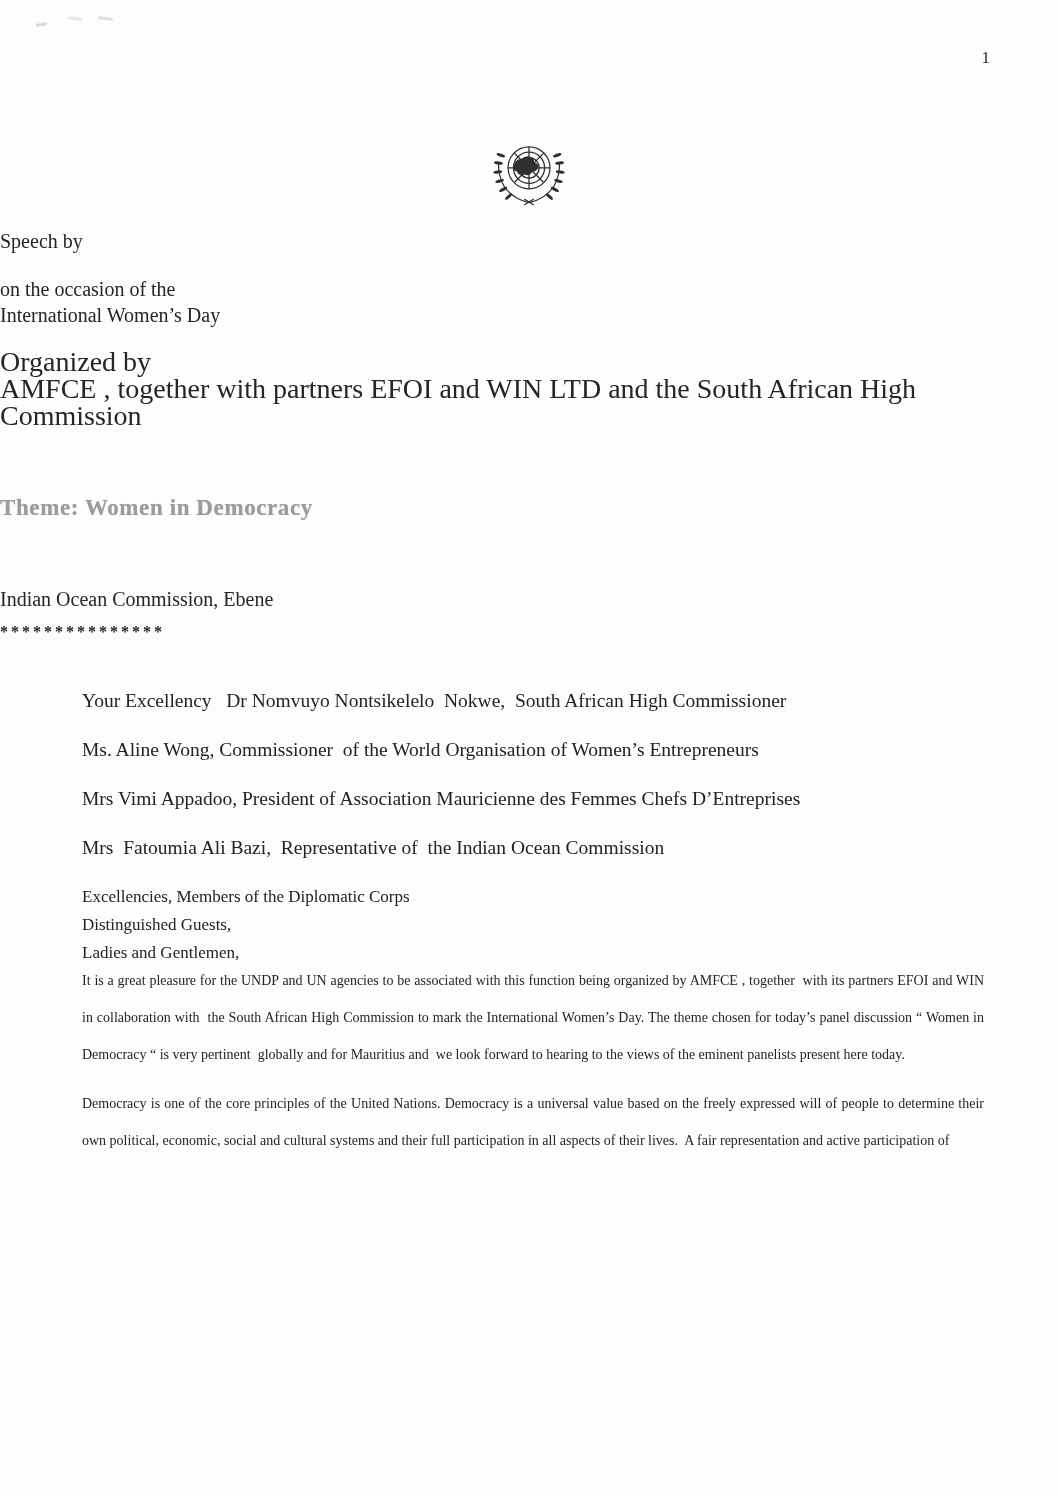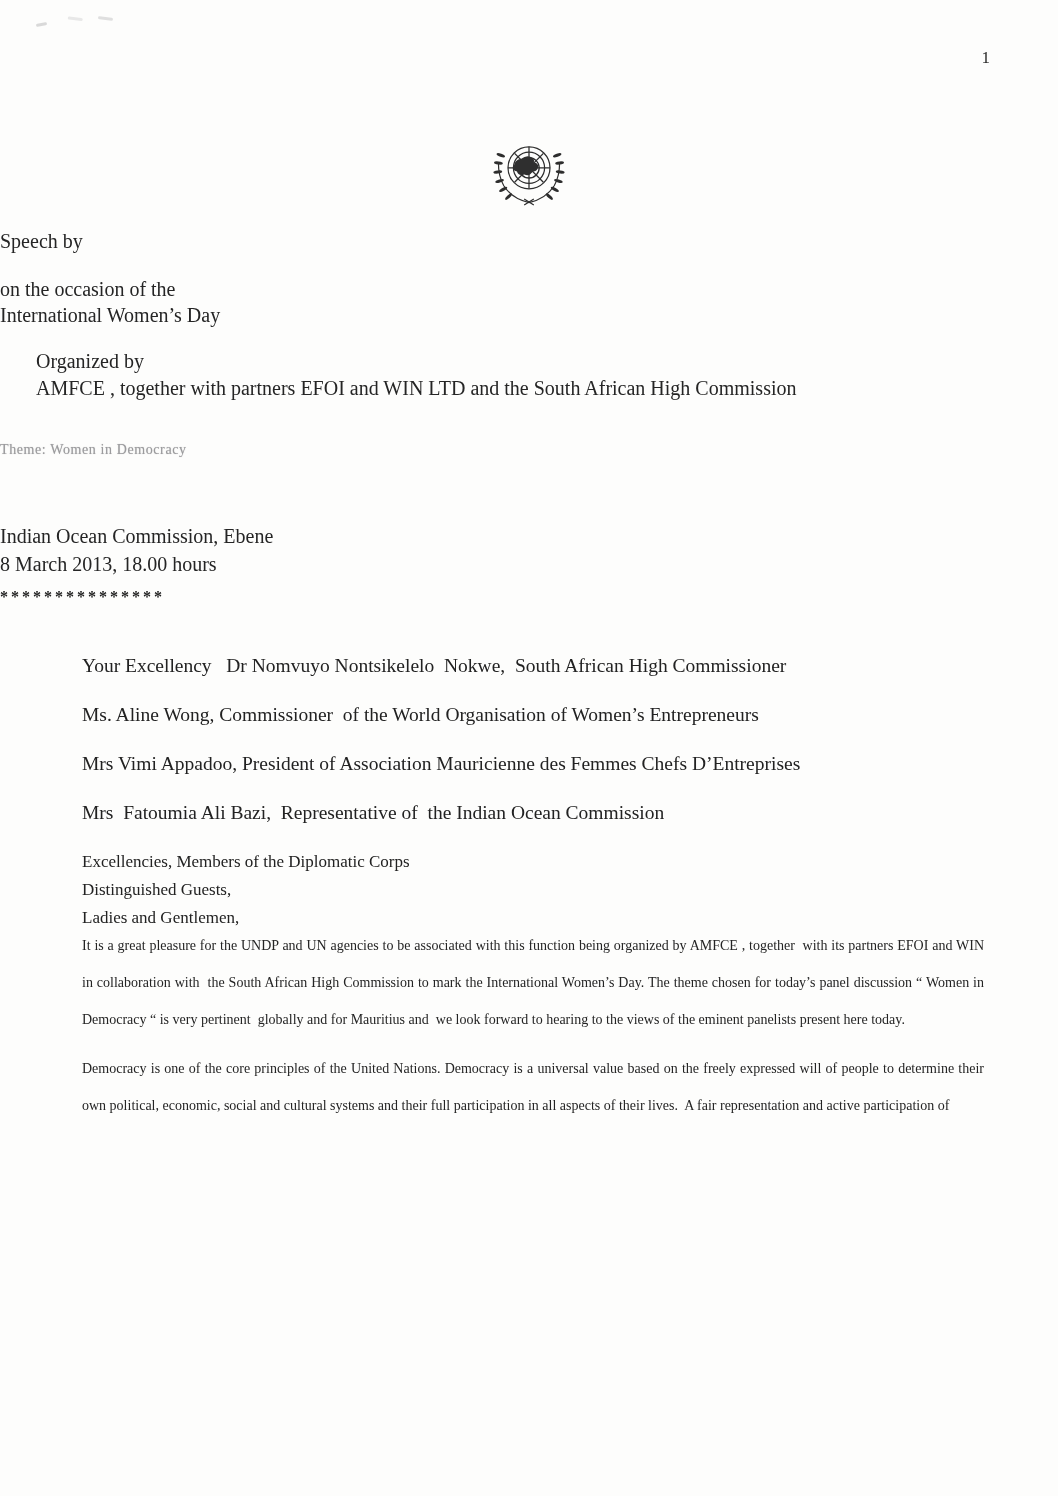--- a/index.html
+++ b/index.html
@@ -17,23 +17,23 @@
   .artifact::before{content:"";position:absolute;left:0;top:7px;width:11px;height:3px;background:#bdbdbd;border-radius:2px;transform:rotate(-10deg);}
   .artifact::after{content:"";position:absolute;left:62px;top:1px;width:15px;height:3px;background:#c8c8c8;border-radius:2px;transform:rotate(7deg);box-shadow:-30px 4px 0 #d8d8d8;}
 
   .page-number{position:absolute;top:48px;right:68px;font-size:17px;color:#2a2a2a;}
 
   .logo{width:72px;margin:140px auto 0;text-align:center;}
 
   .center{text-align:left;}
   .tblock{margin-top:14px;font-size:20px;line-height:26.5px;color:#252525;}
   .oblock{margin-top:21px;font-size:20px;line-height:26.5px;color:#252525;}
-  .gblock{margin-top:19px;font-size:20px;line-height:27px;color:#252525;padding-left:36px;}
+  .gblock{margin-top:19px;font-size:28px;line-height:27px;color:#252525;}
   .theme{
-    margin-top:40px;font-size:14px;font-weight:normal;
+    margin-top:66px;font-size:23px;font-weight:bold;
     color:#9b9b9d;letter-spacing:.6px;
     text-shadow:0 0 1px rgba(170,170,172,.7);
   }
   .vblock{margin-top:64px;font-size:20px;line-height:28px;color:#252525;}
   .divider{margin-top:10px;font-size:16px;font-weight:bold;letter-spacing:3px;color:#1f1f1f;}
 
   .content{margin-top:46px;padding:0 74px 0 82px;}
   .salutation{
     margin:0 0 21px 0;font-size:19.5px;line-height:28px;
     white-space:pre-wrap;color:#222;
@@ -103,21 +103,20 @@
 
   <div class="center gblock">
     <div>Organized by</div>
     <div>AMFCE , together with partners EFOI and WIN LTD and the South African High Commission</div>
   </div>
 
   <div class="center theme">Theme: Women in Democracy</div>
 
   <div class="center vblock">
     <div>Indian Ocean Commission, Ebene</div>
-    <div>8 March 2013, 18.00 hours</div>
   </div>
 
   <div class="center divider">***************</div>
 
   <div class="content">
     <p class="salutation">Your Excellency   Dr Nomvuyo Nontsikelelo  Nokwe,  South African High Commissioner</p>
     <p class="salutation">Ms. Aline Wong, Commissioner  of the World Organisation of Women’s Entrepreneurs</p>
     <p class="salutation">Mrs Vimi Appadoo, President of Association Mauricienne des Femmes Chefs D’Entreprises</p>
     <p class="salutation">Mrs  Fatoumia Ali Bazi,  Representative of  the Indian Ocean Commission</p>
 

